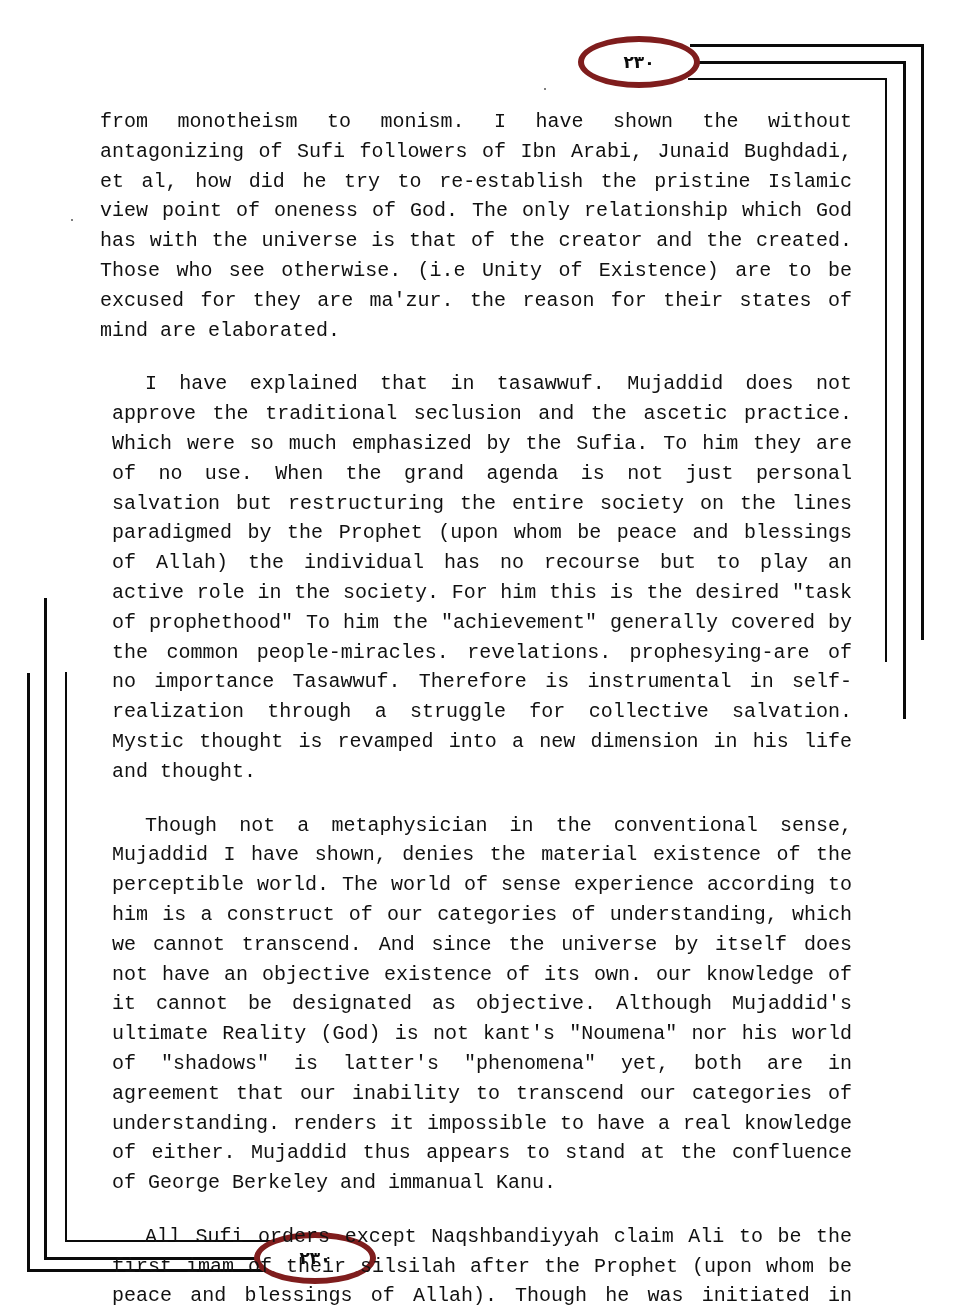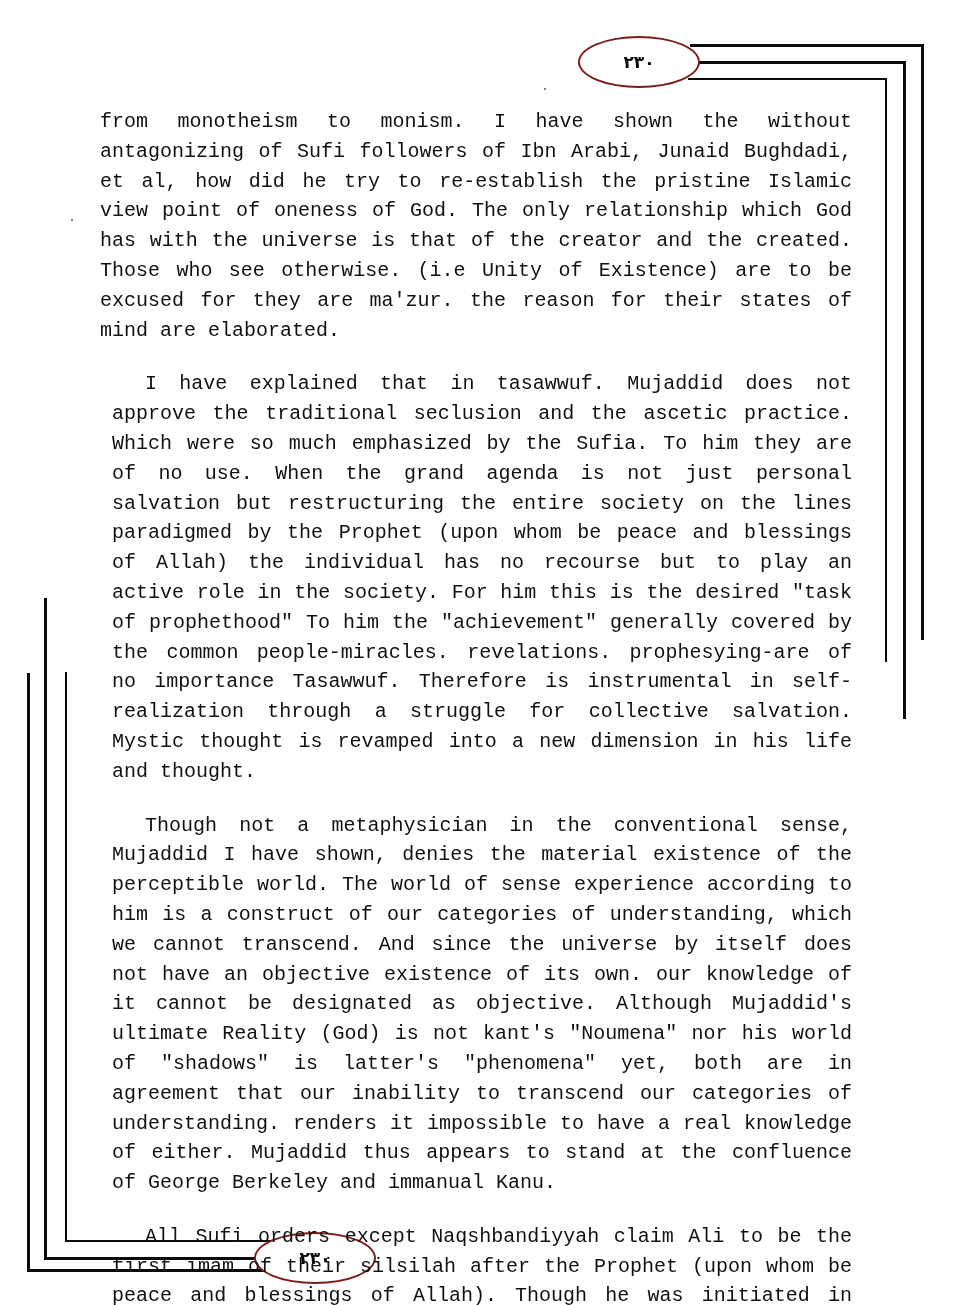--- a/index.html
+++ b/index.html
@@ -3,21 +3,21 @@
   <meta charset="utf-8">
   <style>
     html, body { margin: 0; padding: 0; background: #ffffff; }
     body { width: 960px; height: 1305px; position: relative; overflow: hidden; }
     .page { position: absolute; left: 0; top: 0; width: 960px; height: 1305px; }
 
     .frame-line { position: absolute; background: #0a0a0a; }
 
     .oval {
       position: absolute;
-      border: 2px solid #7f1d1d;
+      border: 6px solid #7f1d1d;
       border-radius: 50%;
       background: #ffffff;
       box-sizing: border-box;
       display: flex; align-items: center; justify-content: center;
       font-family: "DejaVu Sans", sans-serif;
       font-weight: bold;
       font-size: 17px;
       color: #0a0a0a;
       letter-spacing: -1px;
     }

